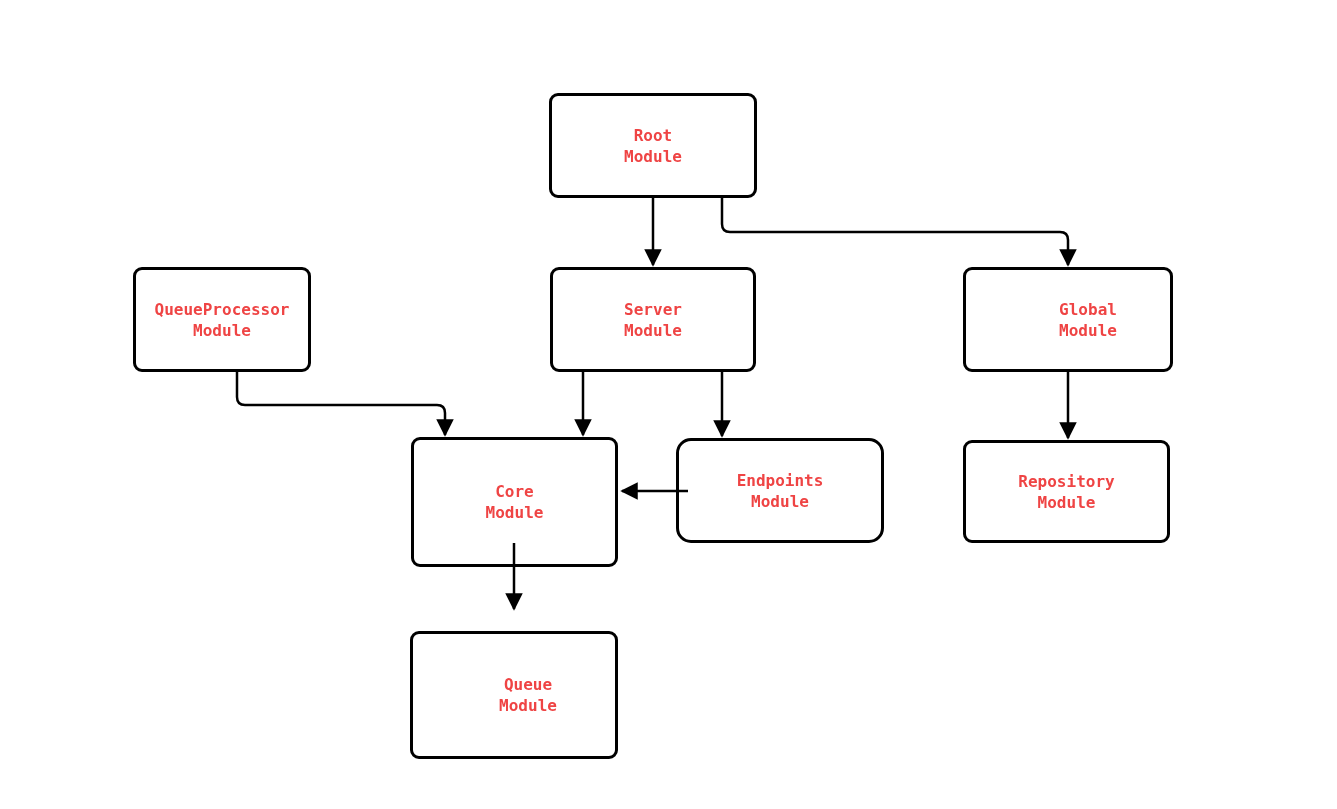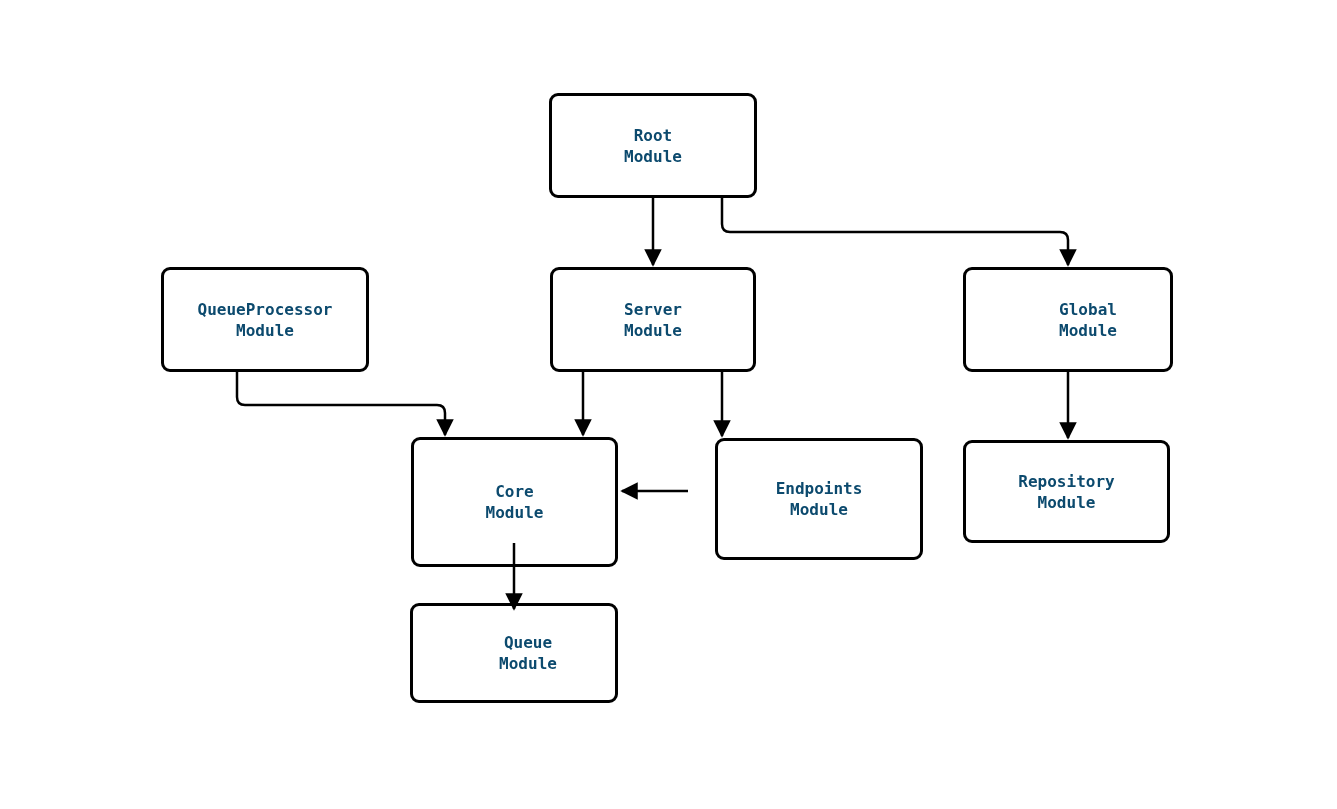--- a/index.html
+++ b/index.html
@@ -34,31 +34,31 @@
     background: #ffffff;
     border: 3px solid #000000;
     border-radius: 9px;
     display: flex;
     align-items: center;
     justify-content: center;
     text-align: center;
     font-weight: bold;
     font-size: 16px;
     line-height: 21px;
-    color: #0c4a6e;
+    color: #ef4444;
     white-space: pre-line;
   }
   .node-root          { left: 549px; top: 93px;  width: 208px; height: 105px; }
-  .node-queueprocessor{ left: 133px; top: 267px; width: 208px; height: 105px; margin-left: 28px; }
+  .node-queueprocessor{ left: 133px; top: 267px; width: 178px; height: 105px; }
   .node-server        { left: 550px; top: 267px; width: 206px; height: 105px; }
   .node-global        { left: 963px; top: 267px; width: 210px; height: 105px; padding-left: 40px; }
   .node-core          { left: 411px; top: 437px; width: 207px; height: 130px; }
-  .node-endpoints     { left: 715px; top: 438px; width: 208px; height: 122px; }
+  .node-endpoints     { left: 676px; top: 438px; width: 208px; height: 105px; border-radius: 15px; }
   .node-repository    { left: 963px; top: 440px; width: 207px; height: 103px; }
-  .node-queue         { left: 410px; top: 603px; width: 208px; height: 100px; padding-left: 28px; }
+  .node-queue         { left: 410px; top: 631px; width: 208px; height: 128px; padding-left: 28px; }
 </style>
 </head>
 <body>
 
 <div class="canvas">
 
   <div class="node node-root">Root
 Module</div>
   <div class="node node-queueprocessor">QueueProcessor
 Module</div>

